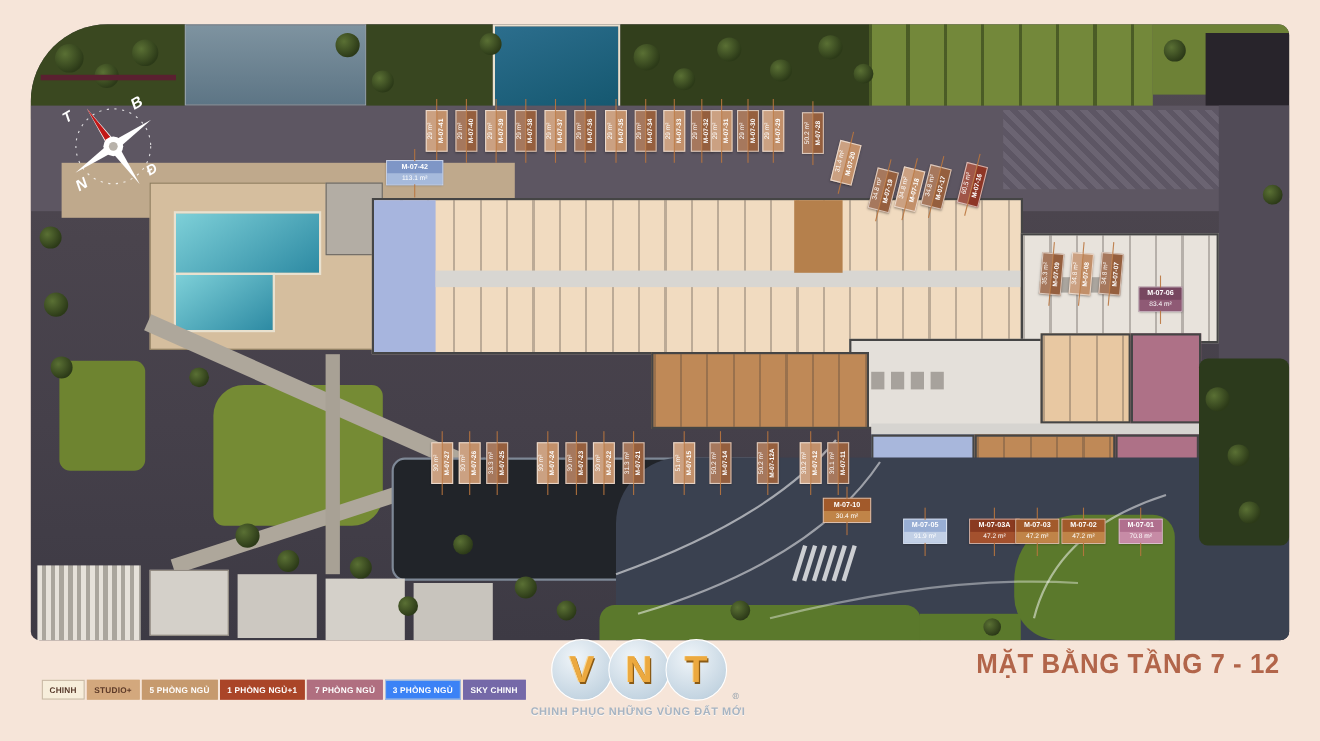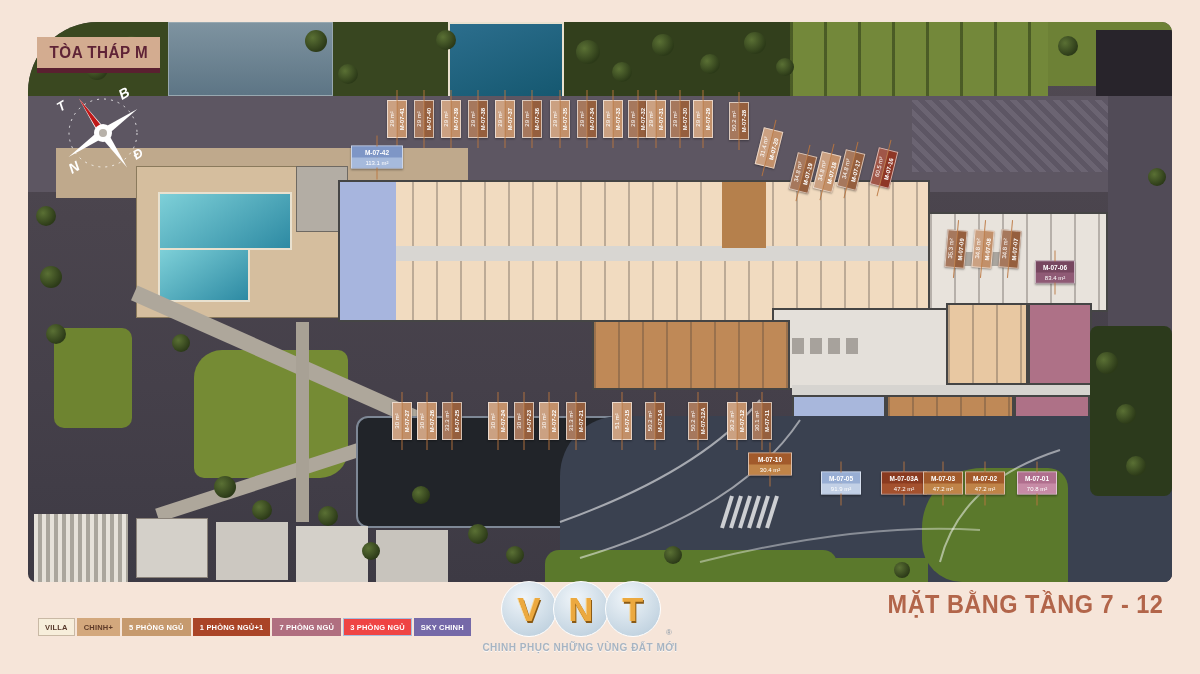--- a/index.html
+++ b/index.html
@@ -429,32 +429,29 @@
         <span class="uc" style="background: rgb(162, 90, 43);">M-07-02</span>
         <span class="ua" style="background: rgb(192, 132, 72);">47.2 m²</span>
       </div>
       <div class="unit u-h" style="left: 1037px; top: 483px; transform: translate(-50%, -50%) rotate(0deg); background: rgb(176, 111, 142); width: 40px;">
         <i class="lead" style="height: 44px;"></i>
         <span class="uc" style="background: rgb(176, 111, 142);">M-07-01</span>
         <span class="ua" style="background: rgb(199, 139, 166);">70.8 m²</span>
       </div>
     </div>
 
-  <div class="title-box">
-    <span>TÒA THÁP M</span>
-  </div>
   <div class="title-bar"></div>
 
   <div class="legend" id="legend">
-      <span class="lg" style="background: rgb(247, 238, 219); color: rgb(87, 57, 43); border: 1px solid rgb(201, 185, 165);">VILLA</span>
-      <span class="lg" style="background: rgb(211, 168, 125); color: rgb(93, 58, 40); border: 1px solid rgb(211, 168, 125);">CHINH+</span>
+      <span class="lg" style="background: rgb(247, 238, 219); color: rgb(87, 57, 43); border: 1px solid rgb(201, 185, 165);">CHINH</span>
+      <span class="lg" style="background: rgb(211, 168, 125); color: rgb(93, 58, 40); border: 1px solid rgb(211, 168, 125);">STUDIO+</span>
       <span class="lg" style="background: rgb(198, 154, 110); color: rgb(255, 255, 255); border: 1px solid rgb(198, 154, 110);">5 PHÒNG NGỦ</span>
       <span class="lg" style="background: rgb(170, 69, 40); color: rgb(255, 255, 255); border: 1px solid rgb(170, 69, 40);">1 PHÒNG NGỦ+1</span>
       <span class="lg" style="background: rgb(176, 111, 128); color: rgb(255, 255, 255); border: 1px solid rgb(176, 111, 128);">7 PHÒNG NGỦ</span>
-      <span class="lg" style="background: #ef4444; color: rgb(255, 255, 255); border: 1px solid rgb(167, 189, 221);">3 PHÒNG NGỦ</span>
+      <span class="lg" style="background: #3b82f6; color: rgb(255, 255, 255); border: 1px solid rgb(167, 189, 221);">3 PHÒNG NGỦ</span>
       <span class="lg" style="background: rgb(117, 105, 168); color: rgb(255, 255, 255); border: 1px solid rgb(117, 105, 168);">SKY CHINH</span>
     </div>
 
   <div class="logo" id="logo">
       <span class="circ" style="left: 135px; z-index: 2;">
         <span>T</span>
       </span>
       <span class="circ" style="left: 83px; z-index: 1;">
         <span>N</span>
       </span>

